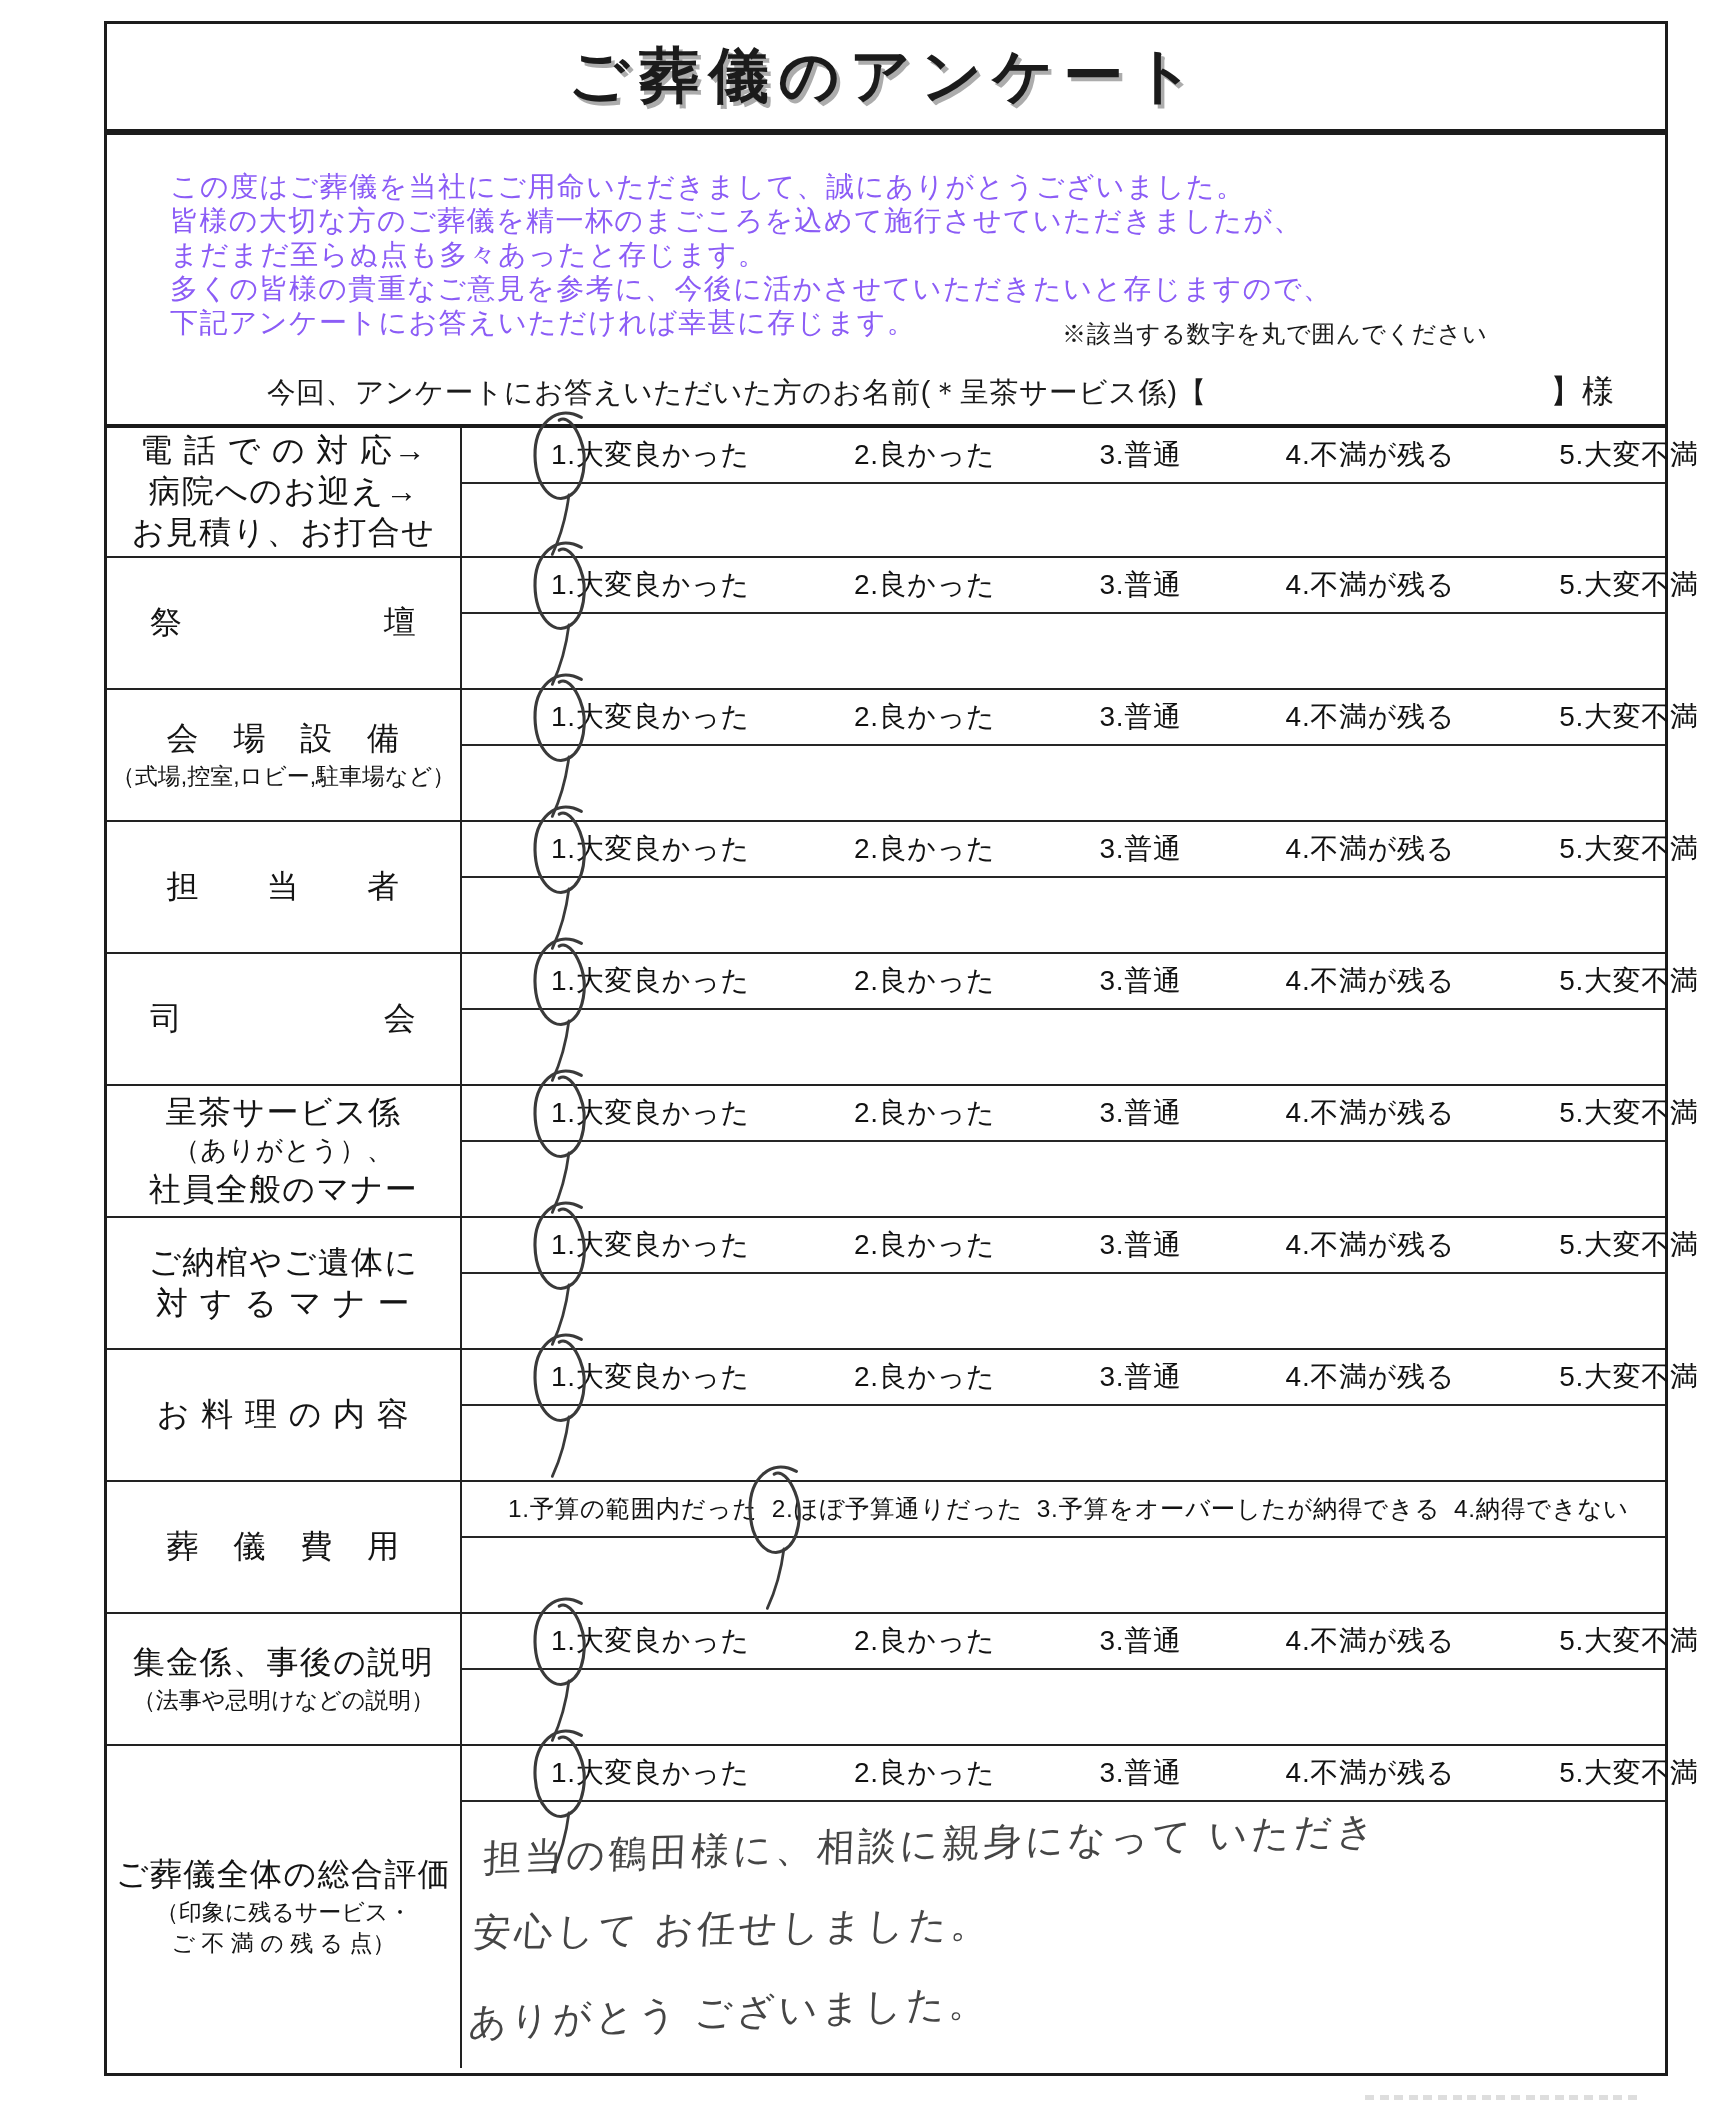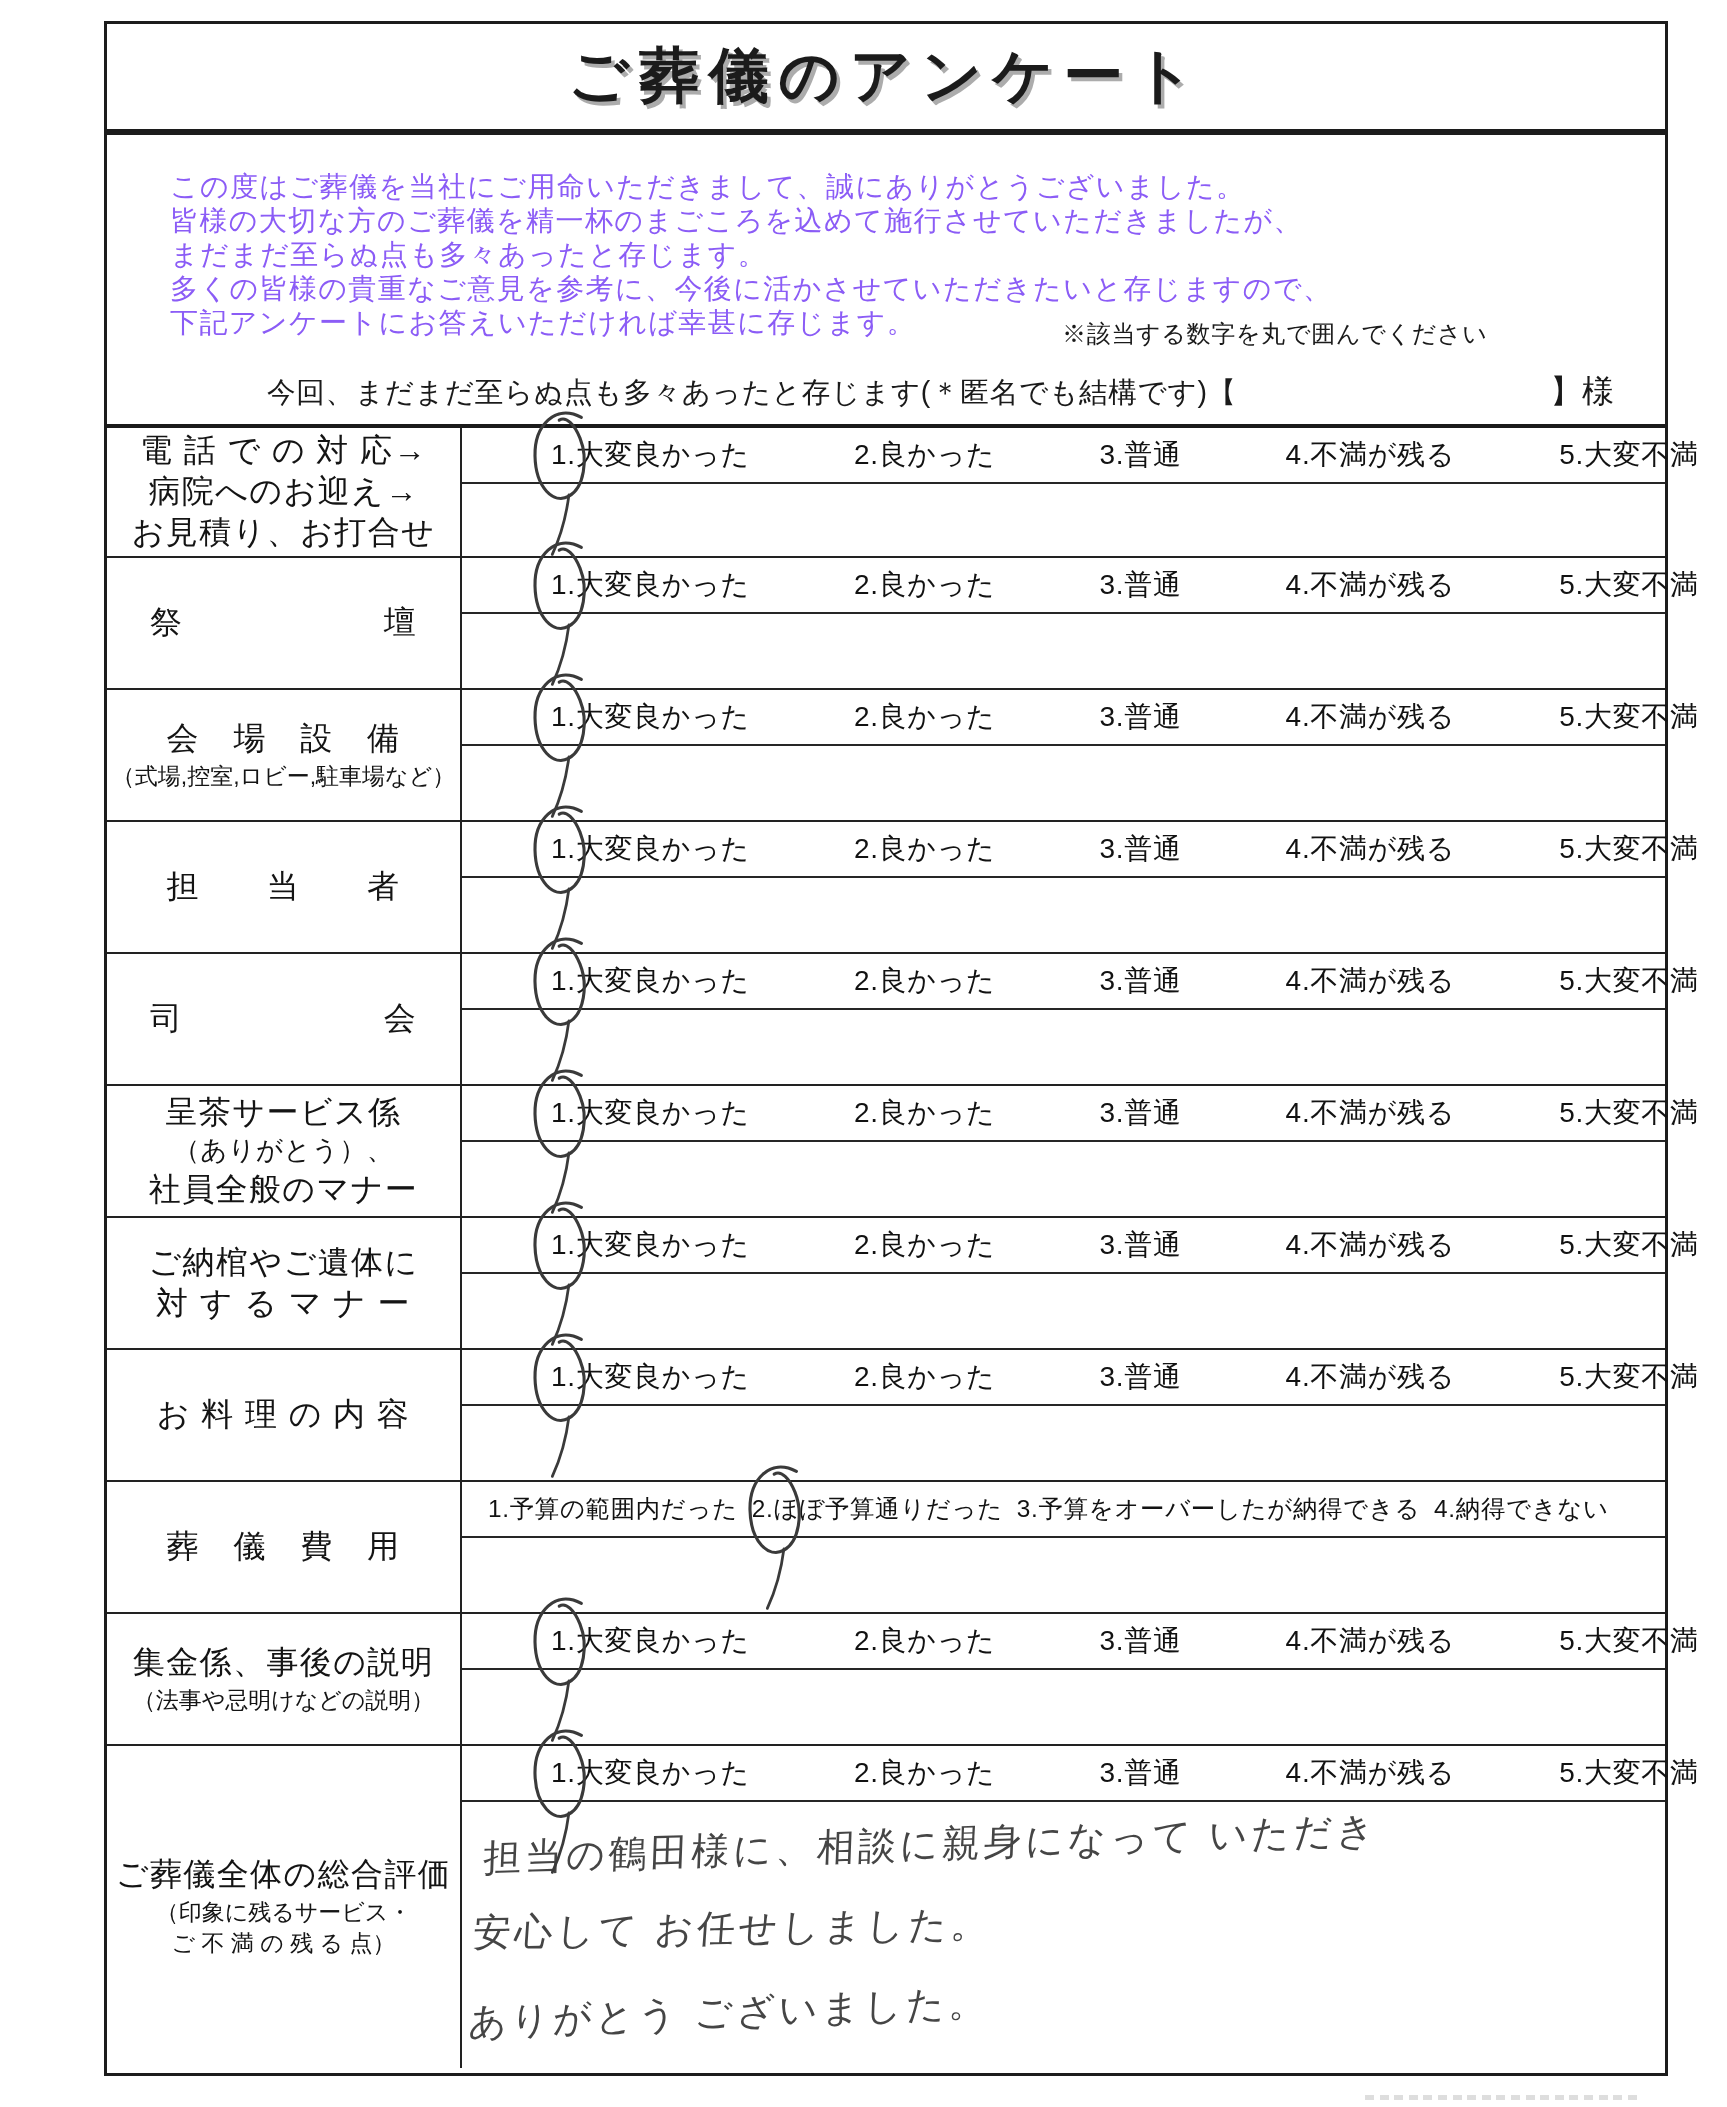--- a/index.html
+++ b/index.html
@@ -31,21 +31,21 @@
   .lcell{width:355px;box-sizing:border-box;border-right:2.8px solid #222;
     display:flex;flex-direction:column;justify-content:center;align-items:center;
     gap:7.7px;padding:4.2px 8.4px;text-align:center;}
   .lbl{font-size:32px;letter-spacing:1.4px;line-height:1.05;color:#141414;white-space:pre;}
   .lbl.mid{font-size:26.5px;letter-spacing:0.7px;}
   .lbl.sub{font-size:23px;letter-spacing:0;}
   .rcell{flex:1;display:flex;flex-direction:column;min-width:0;}
   .optband{position:relative;height:56px;box-sizing:border-box;border-bottom:2.1px solid #262626;
     display:flex;align-items:center;white-space:nowrap;}
   .opts-scale{padding-left:89px;column-gap:104px;font-size:28px;}
-  .opts-budget{padding-left:26px;column-gap:14px;font-size:24.4px;}
+  .opts-budget{padding-left:46px;column-gap:14px;font-size:24.4px;}
   .opt{color:#121212;letter-spacing:0.7px;}
   .blank{flex:1;position:relative;}
   .circle{position:absolute;top:-21px;width:72px;height:157px;pointer-events:none;z-index:3;}
   .hand{position:absolute;white-space:nowrap;font-size:38px;color:#3c3c3c;letter-spacing:3.5px;
     transform:rotate(-1.8deg) skewX(-4deg);opacity:.95;}
   .hand0{top:17.4px;left:21px;}
   .hand1{top:101px;left:11px;transform:rotate(-1deg) skewX(-5deg);}
   .hand2{top:185px;left:5.6px;transform:rotate(-2.2deg) skewX(-3deg);}
   #scan-artifact{position:absolute;left:1365px;top:2095px;width:272px;height:4.9px;opacity:.45;
     background:repeating-linear-gradient(90deg,#b5b5b5 0 9px,transparent 9px 14.6px);}
@@ -53,21 +53,21 @@
 </head>
 <body>
 
 <div class="box" id="title-box">
   <div class="ttl">ご葬儀のアンケート</div>
 </div>
 
 <div class="box" id="main-box">
   <div id="intro-lines"><div>この度はご葬儀を当社にご用命いただきまして、誠にありがとうございました。</div><div>皆様の大切な方のご葬儀を精一杯のまごころを込めて施行させていただきましたが、</div><div>まだまだ至らぬ点も多々あったと存じます。</div><div>多くの皆様の貴重なご意見を参考に、今後に活かさせていただきたいと存じますので、</div><div>下記アンケートにお答えいただければ幸甚に存じます。</div></div>
   <div id="circle-note">※該当する数字を丸で囲んでください</div>
-  <div id="name-line">今回、まだまだ至らぬ点も多々あったと存じます(＊匿名でも結構です)【</div>
+  <div id="name-line">今回、アンケートにお答えいただいた方のお名前(＊呈茶サービス係)【</div>
   <div id="name-suffix">】様</div>
   <div id="table-rows">
       <div class="srow first">
         <div class="lcell">
           <div class="lbl">電 話 で の 対 応→</div>
           <div class="lbl">病院へのお迎え→</div>
           <div class="lbl">お見積り、お打合せ</div>
         </div>
         <div class="rcell">
           <div class="optband opts-scale">

